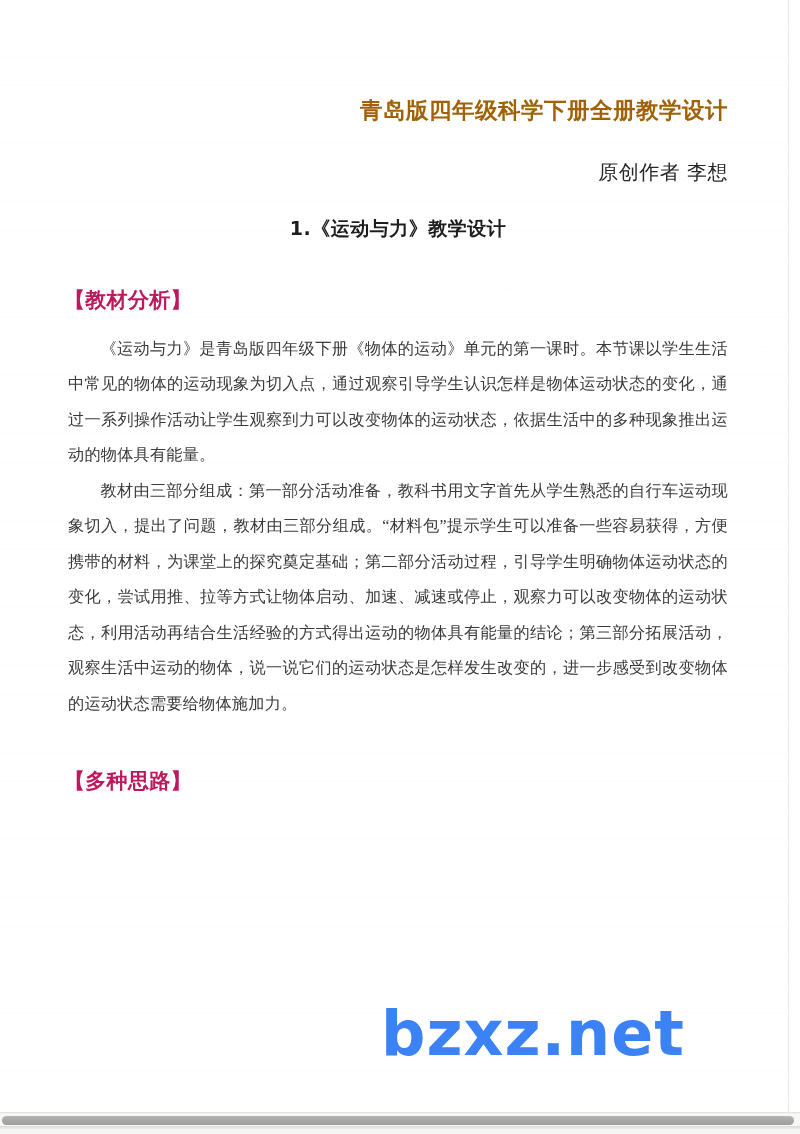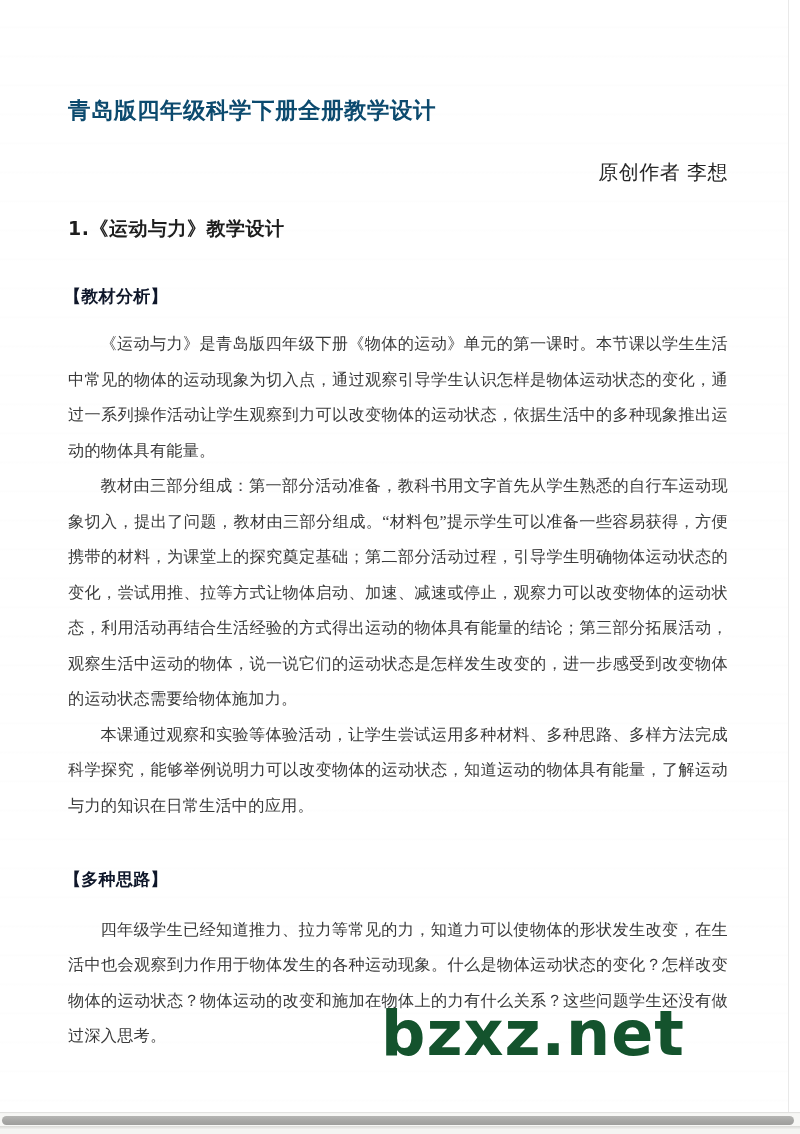--- a/index.html
+++ b/index.html
@@ -57,72 +57,72 @@
 
   
   #watermark {
     position: absolute;
     left: 381px;
     top: 1003px;
     font-family: "DejaVu Sans", "Liberation Sans", sans-serif;
     font-weight: bold;
     font-size: 62px;
     letter-spacing: 1px;
-    color: #14532d;
+    color: #3b82f6;
     white-space: nowrap;
     user-select: none;
     line-height: 1;
   }
 
   
   #content {
     position: absolute;
     left: 68px;
     top: 0;
     width: 660px;
   }
 
   .title-main {
-    text-align: left;
+    text-align: right;
     font-family: "DejaVu Sans", "Liberation Sans", sans-serif;
     font-weight: bold;
     font-size: 22.5px;
     letter-spacing: 0.5px;
-    color: #0c4a6e;
+    color: #a16207;
     margin-top: 97px;
     line-height: 1.2;
   }
 
   .title-author {
     text-align: right;
     font-family: "DejaVu Sans", "Liberation Sans", sans-serif;
     font-weight: normal;
     font-size: 20px;
     letter-spacing: 0.5px;
     color: #262626;
     margin-top: 36px;
     line-height: 1.2;
   }
 
   .title-lesson {
-    text-align: left;
+    text-align: center;
     font-family: "DejaVu Sans", "Liberation Sans", sans-serif;
     font-weight: bold;
     font-size: 19px;
     letter-spacing: 0.5px;
     color: #1d1d1d;
     margin-top: 33px;
     line-height: 1.2;
   }
 
   .section-head {
     font-family: Liberation Sans, sans-serif;
     font-weight: bold;
-    font-size: 17px;
-    color: #0f172a;
+    font-size: 21px;
+    color: #be185d;
     letter-spacing: 0.3px;
     line-height: 1.2;
   }
   .section-head.first { margin-top: 47px; margin-left: -4px; }
   .section-head.second { margin-top: 46px; margin-left: -4px; }
 
   .para {
     font-family: Liberation Serif, serif;
     font-size: 16.2px;
     color: #3a3a3a;
@@ -192,25 +192,23 @@
       <div class="title-author">原创作者  李想</div>
 
       <div class="title-lesson">1.《运动与力》教学设计</div>
 
       <div class="section-head first">【教材分析】</div>
 
       <p class="para pfirst">《运动与力》是青岛版四年级下册《物体的运动》单元的第一课时。本节课以学生生活中常见的物体的运动现象为切入点，通过观察引导学生认识怎样是物体运动状态的变化，通过一系列操作活动让学生观察到力可以改变物体的运动状态，依据生活中的多种现象推出运动的物体具有能量。</p>
 
       <p class="para pnext">教材由三部分组成：第一部分活动准备，教科书用文字首先从学生熟悉的自行车运动现象切入，提出了问题，教材由三部分组成。“材料包”提示学生可以准备一些容易获得，方便携带的材料，为课堂上的探究奠定基础；第二部分活动过程，引导学生明确物体运动状态的变化，尝试用推、拉等方式让物体启动、加速、减速或停止，观察力可以改变物体的运动状态，利用活动再结合生活经验的方式得出运动的物体具有能量的结论；第三部分拓展活动，观察生活中运动的物体，说一说它们的运动状态是怎样发生改变的，进一步感受到改变物体的运动状态需要给物体施加力。</p>
 
-      <p class="para pnext">本课通过观察和实验等体验活动，让学生尝试运用多种材料、多种思路、多样方法完成科学探究，能够举例说明力可以改变物体的运动状态，知道运动的物体具有能量，了解运动与力的知识在日常生活中的应用。</p>
 
       <div class="section-head second">【多种思路】</div>
 
-      <p class="para sfirst">四年级学生已经知道推力、拉力等常见的力，知道力可以使物体的形状发生改变，在生活中也会观察到力作用于物体发生的各种运动现象。什么是物体运动状态的变化？怎样改变物体的运动状态？物体运动的改变和施加在物体上的力有什么关系？这些问题学生还没有做过深入思考。</p>
 
     </div>
   </div>
 
   <div id="hscroll">
     <div id="hscroll-track">
       <div id="hscroll-thumb"></div>
     </div>
     <div id="hscroll-shadow"></div>
   </div>

